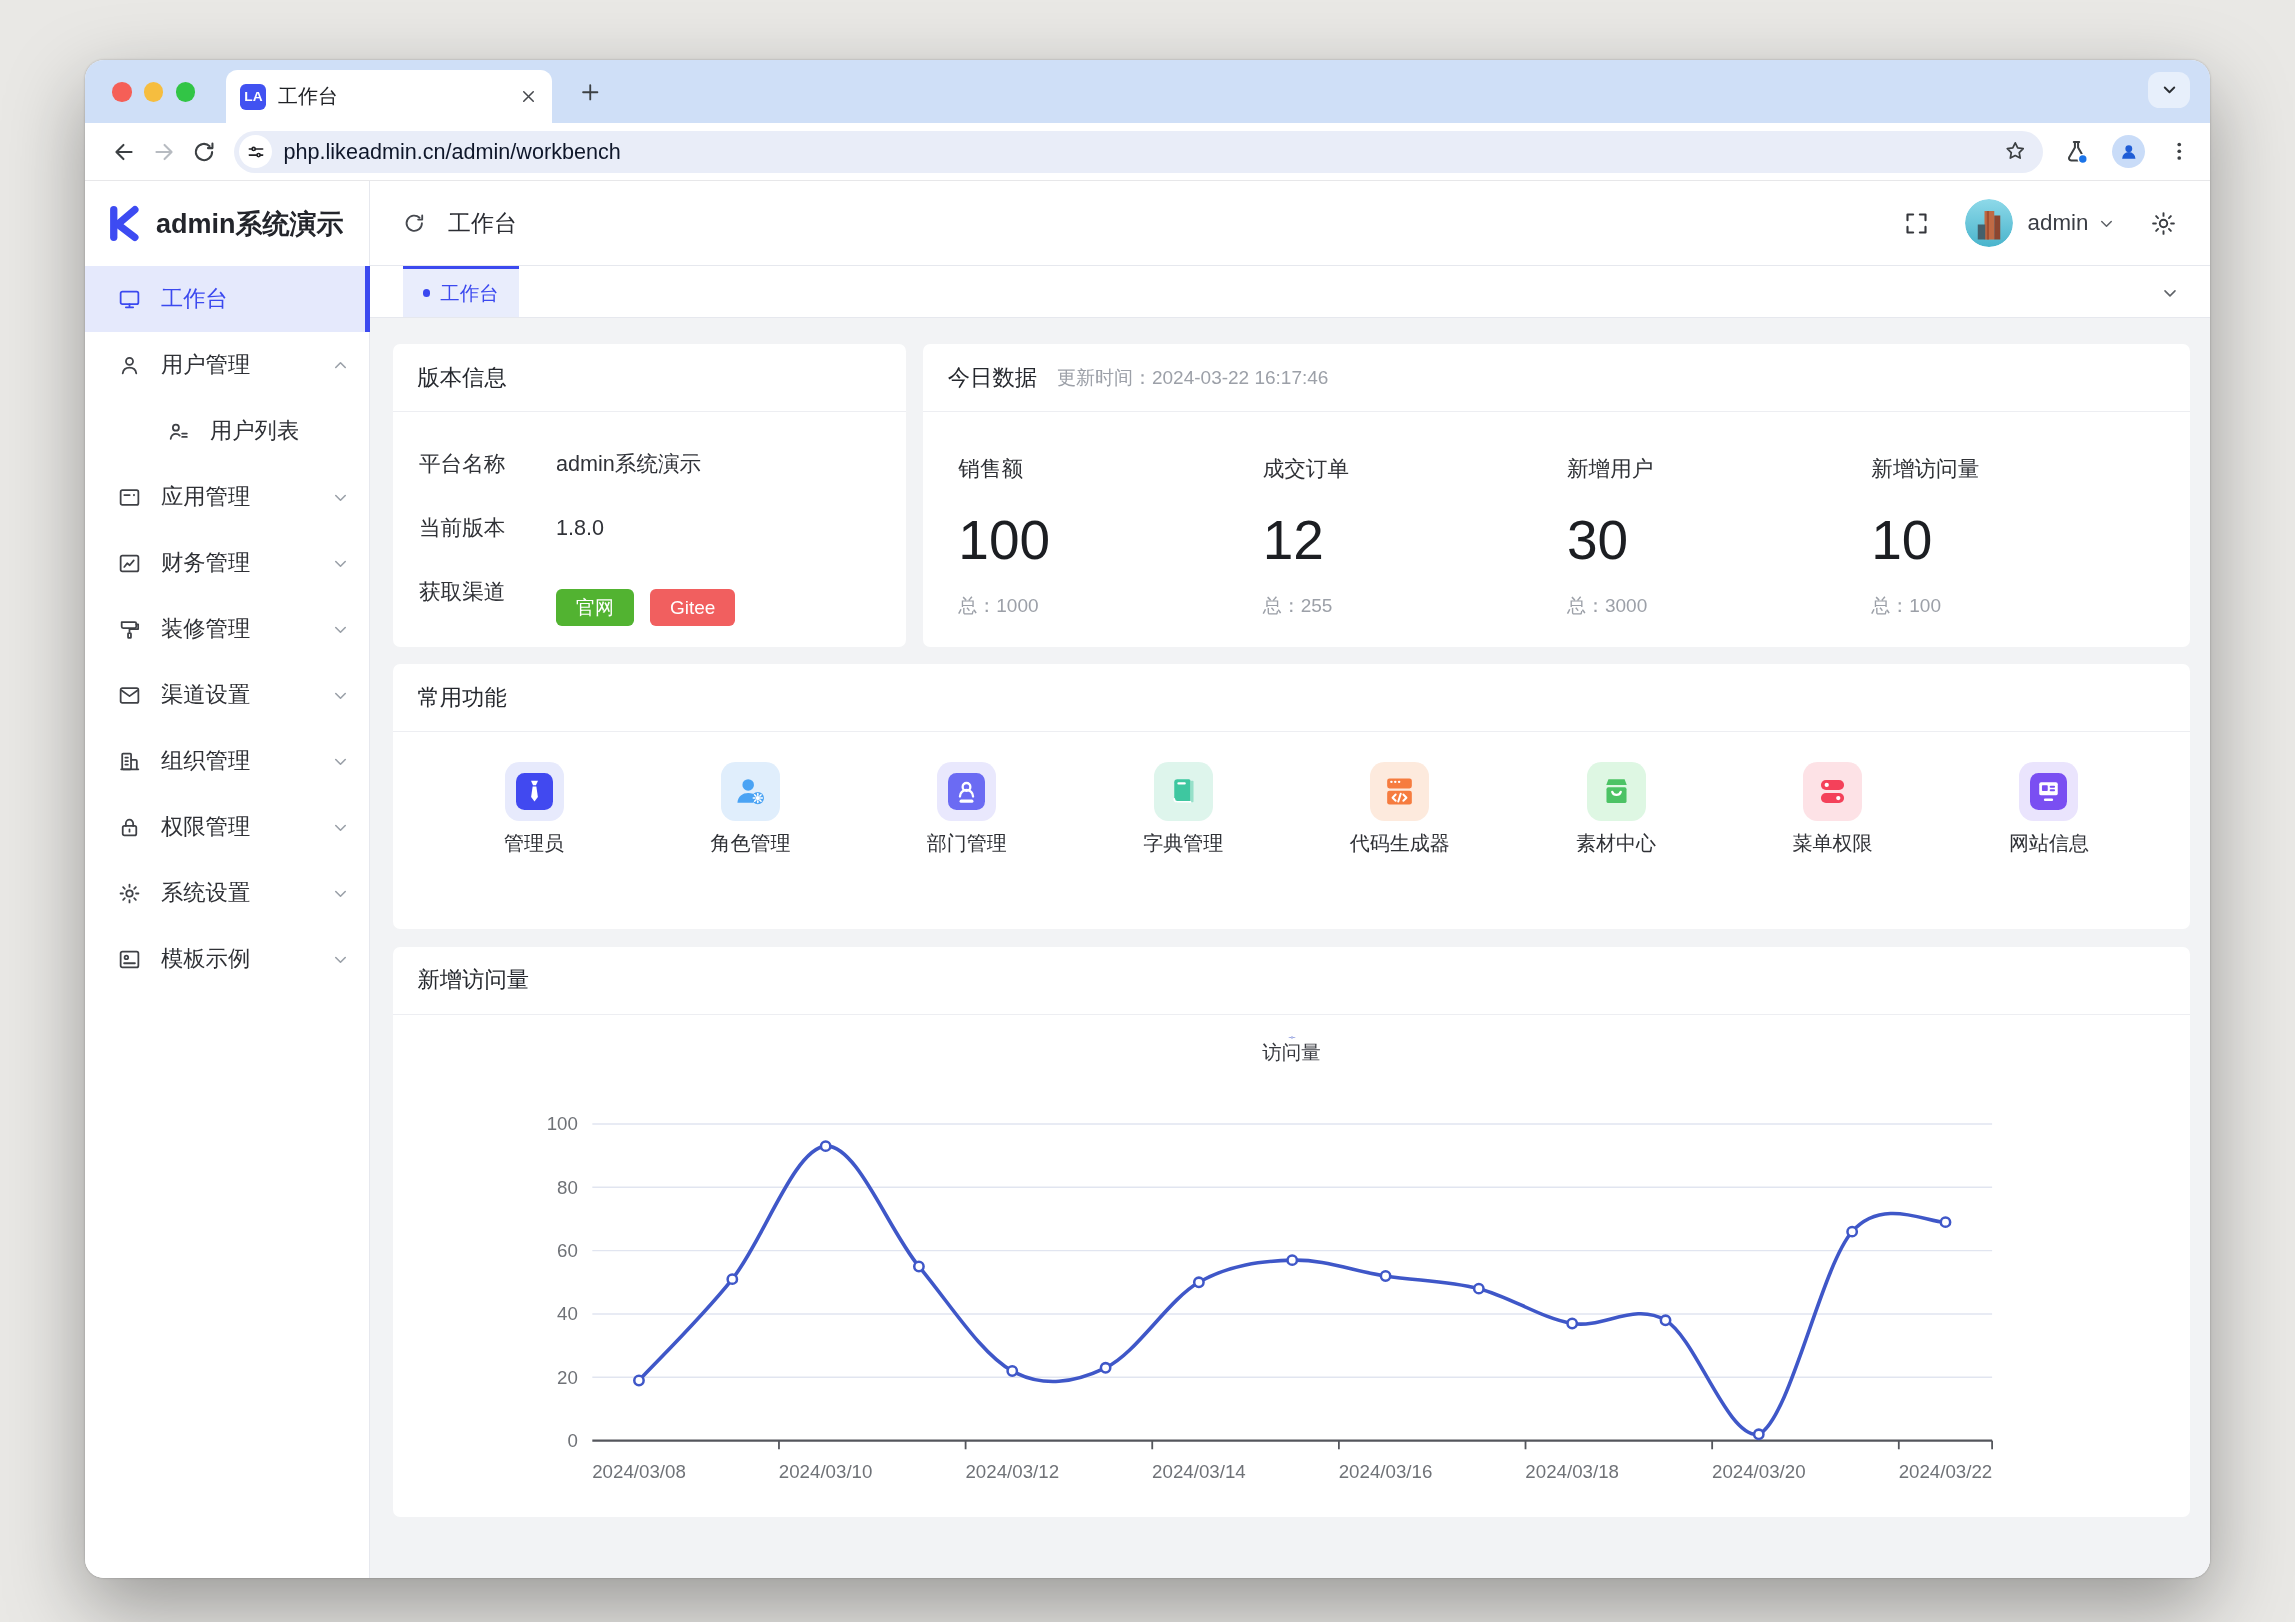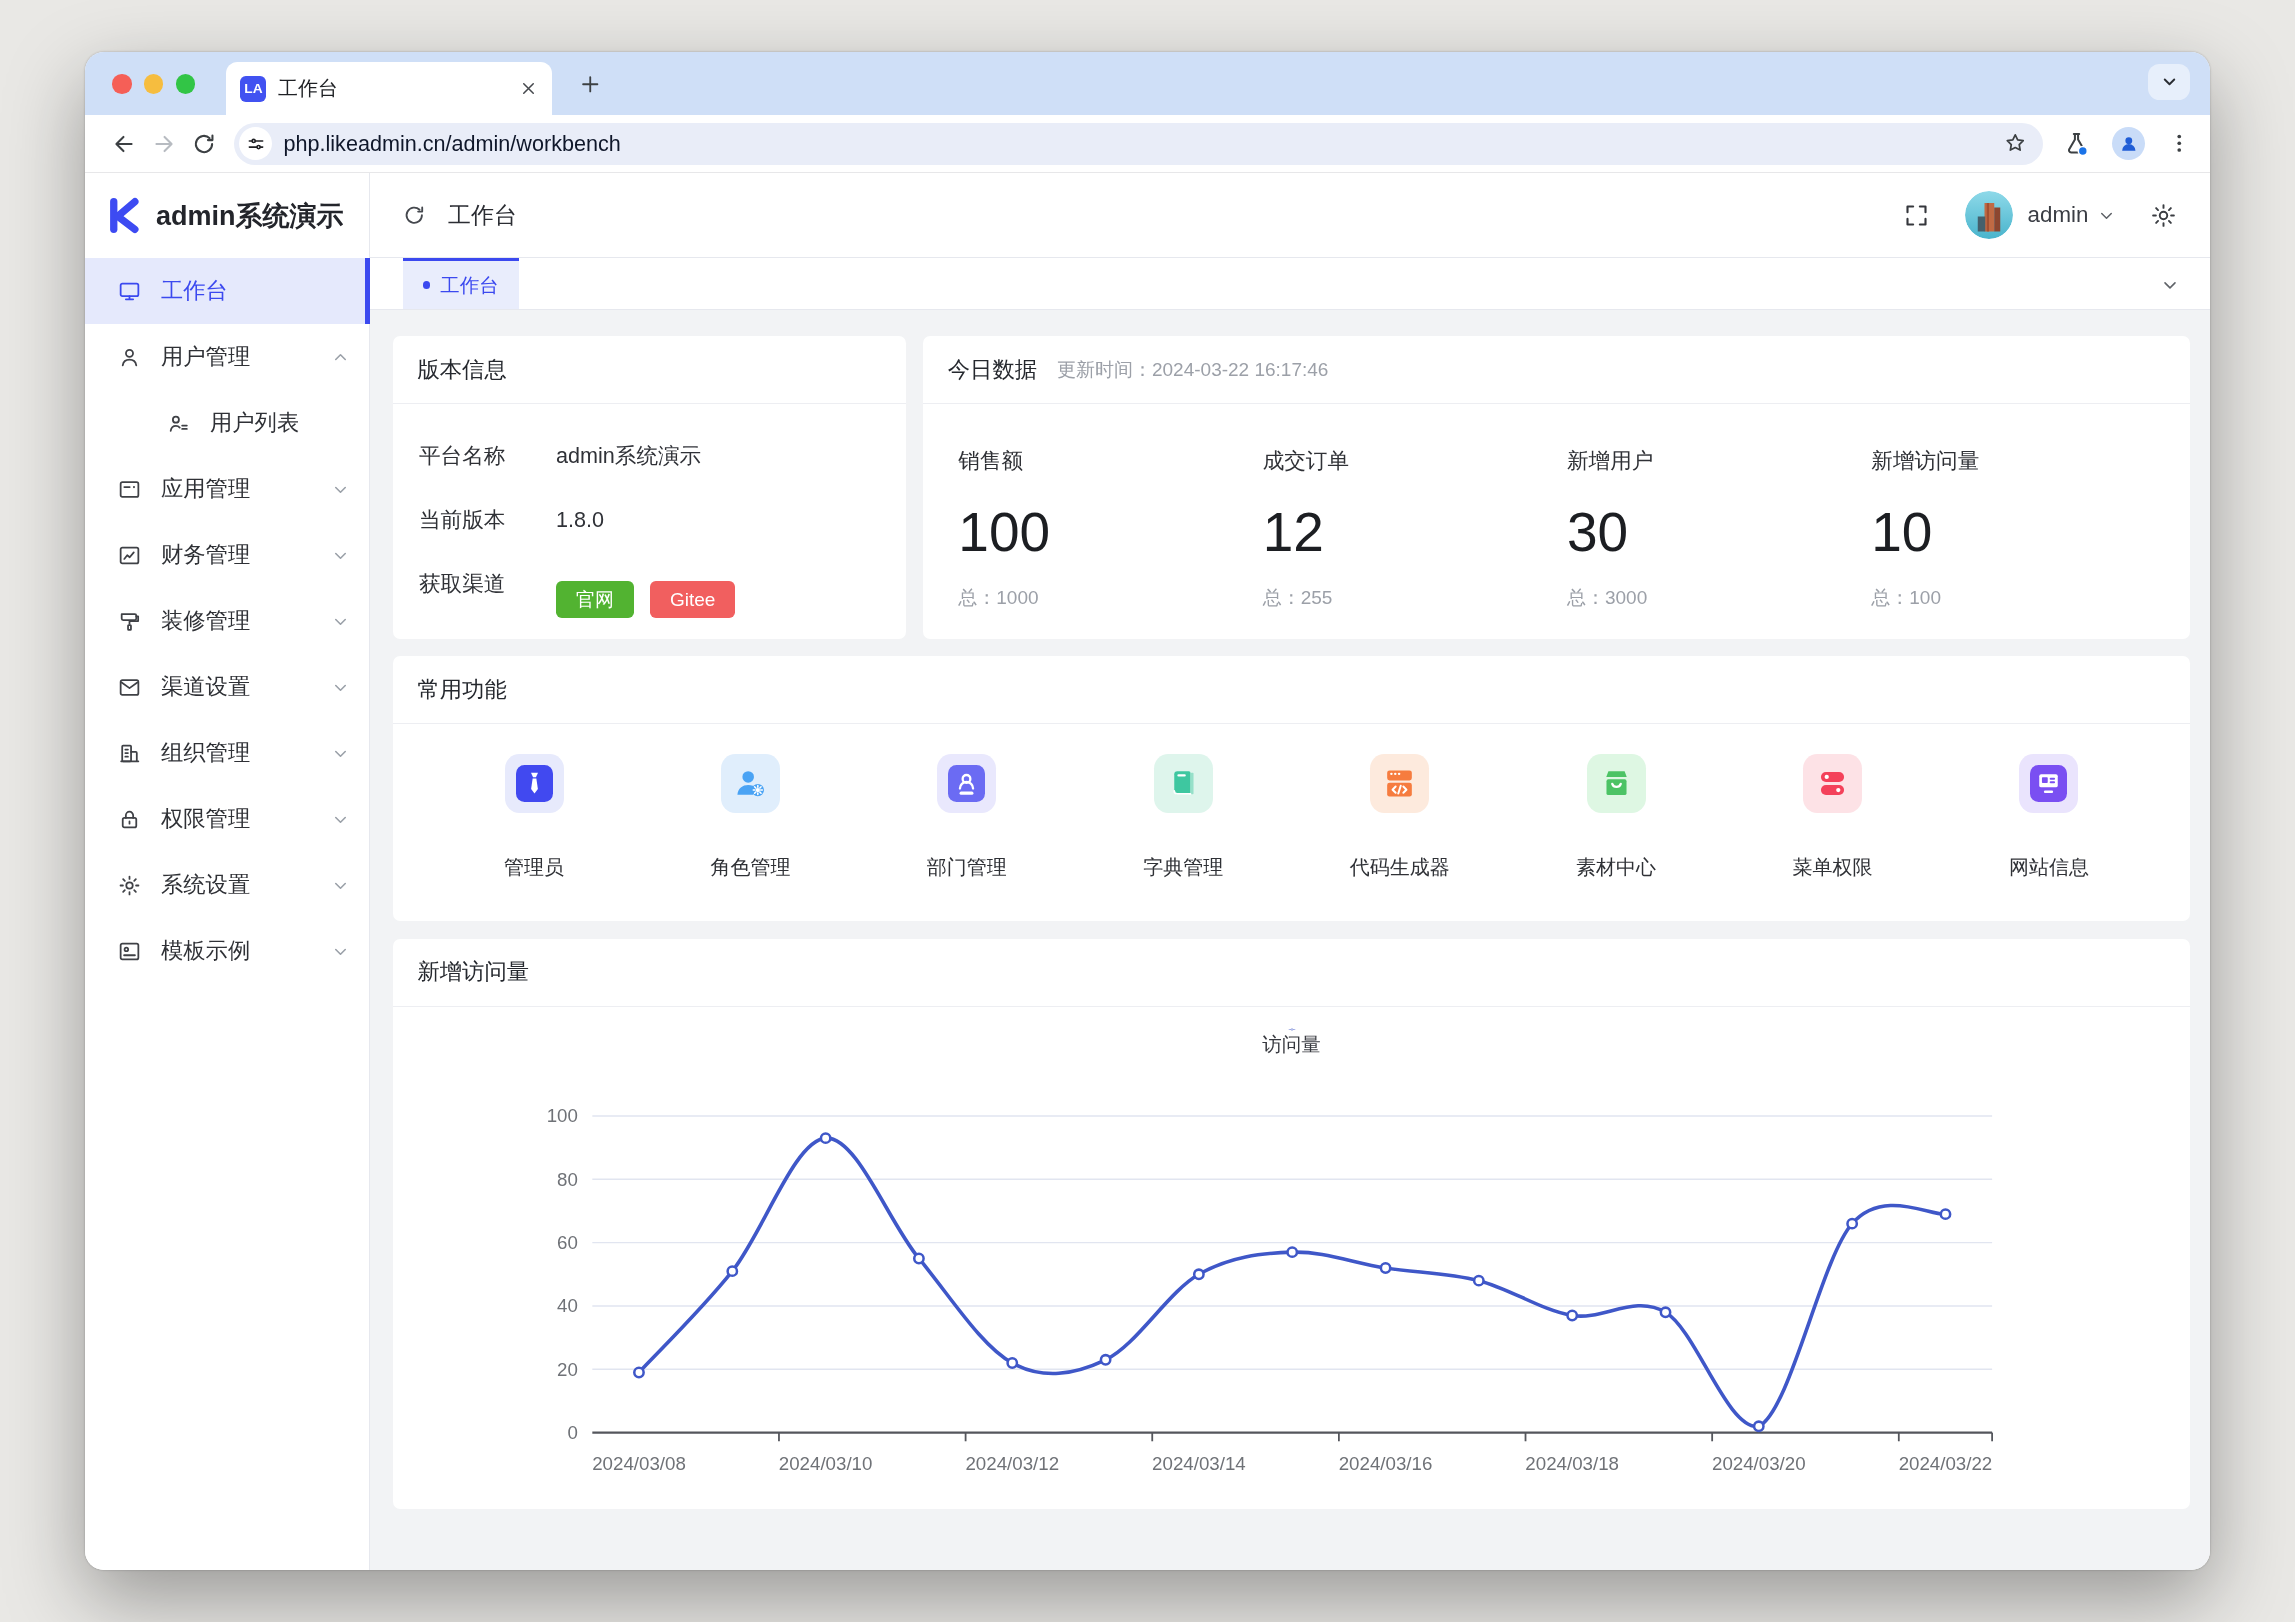--- a/index.html
+++ b/index.html
@@ -1,19 +1,19 @@
 <!DOCTYPE html>
 <html style="font-size:11.5px"><head>
 <meta charset="utf-8">
 <style>
   * { margin:0; padding:0; box-sizing:border-box; }
   html,body { width:2295px; height:1622px; overflow:hidden;
     font-family:"Liberation Sans","DejaVu Sans",sans-serif; }
   .desktop { position:relative; width:2295px; height:1622px; background:#e9e8e5; }
-  .window { position:absolute; left:85px; top:52px; width:2125px; height:1518px;
+  .window { position:absolute; left:85px; top:60px; width:2125px; height:1518px;
     border-radius:19px; overflow:hidden; background:#fff; display:flex; flex-direction:column;
     box-shadow:0 29px 79px rgba(0,0,0,.35), 0 0 2.2px rgba(0,0,0,.28); }
 
   
   .tabstrip { flex:none; height:63px; background:#cfdff7; position:relative;
     display:flex; align-items:flex-end; padding-left:26px; }
   .traffic { display:flex; gap:12.3px; align-items:center; position:absolute; left:27px; top:22.3px; }
   .tl { width:19.5px; height:19.5px; border-radius:50%; }
   .tl.r { background:#f55f57; } .tl.y { background:#f6bd3f; } .tl.g { background:#32c546; }
   .btab { margin-left:115px; width:326px; height:53px; background:#fff; border-radius:11.5px 11.5px 0 0;
@@ -86,21 +86,21 @@
   .updated { font-size:19px; color:#9ca0a8; margin-left:20px; font-weight:400; }
   .stats { display:grid; grid-template-columns:repeat(4,1fr); padding:42px 14.4px 0 35px; }
   .s-label { font-size:21.6px; color:#2f3136; }
   .s-value { font-size:55px; font-weight:500; color:#1c1e22; margin-top:24.5px; }
   .s-total { font-size:19px; color:#9ca0a8; margin-top:21.6px; }
   .quick-card { flex:none; height:265px; }
   .q-body { flex:1; display:flex; justify-content:space-between; padding:30px 87px 0; }
   .q-item { width:108px; display:flex; flex-direction:column; align-items:center; cursor:pointer; }
   .q-tile { width:59px; height:59px; border-radius:14.4px; display:flex; align-items:center; justify-content:center; }
   .q-tile svg { width:37px; height:37px; }
-  .q-label { margin-top:41px; font-size:20px; color:#2f3136; white-space:nowrap; }
+  .q-label { margin-top:9px; font-size:20px; color:#2f3136; white-space:nowrap; }
   .chart-card { flex:none; height:570px; }
   .legend { display:flex; align-items:center; justify-content:center; margin-top:21.6px; height:30px;flex-direction:column; }
   .legend-text { font-size:19.5px; color:#37393f; }
   .chart-wrap { flex:1; padding:0 23px; }
   .chart-wrap svg { width:100%; display:block; margin-top:4.3px; }
 </style>
 </head>
 <body>
 
 <div class="desktop">

